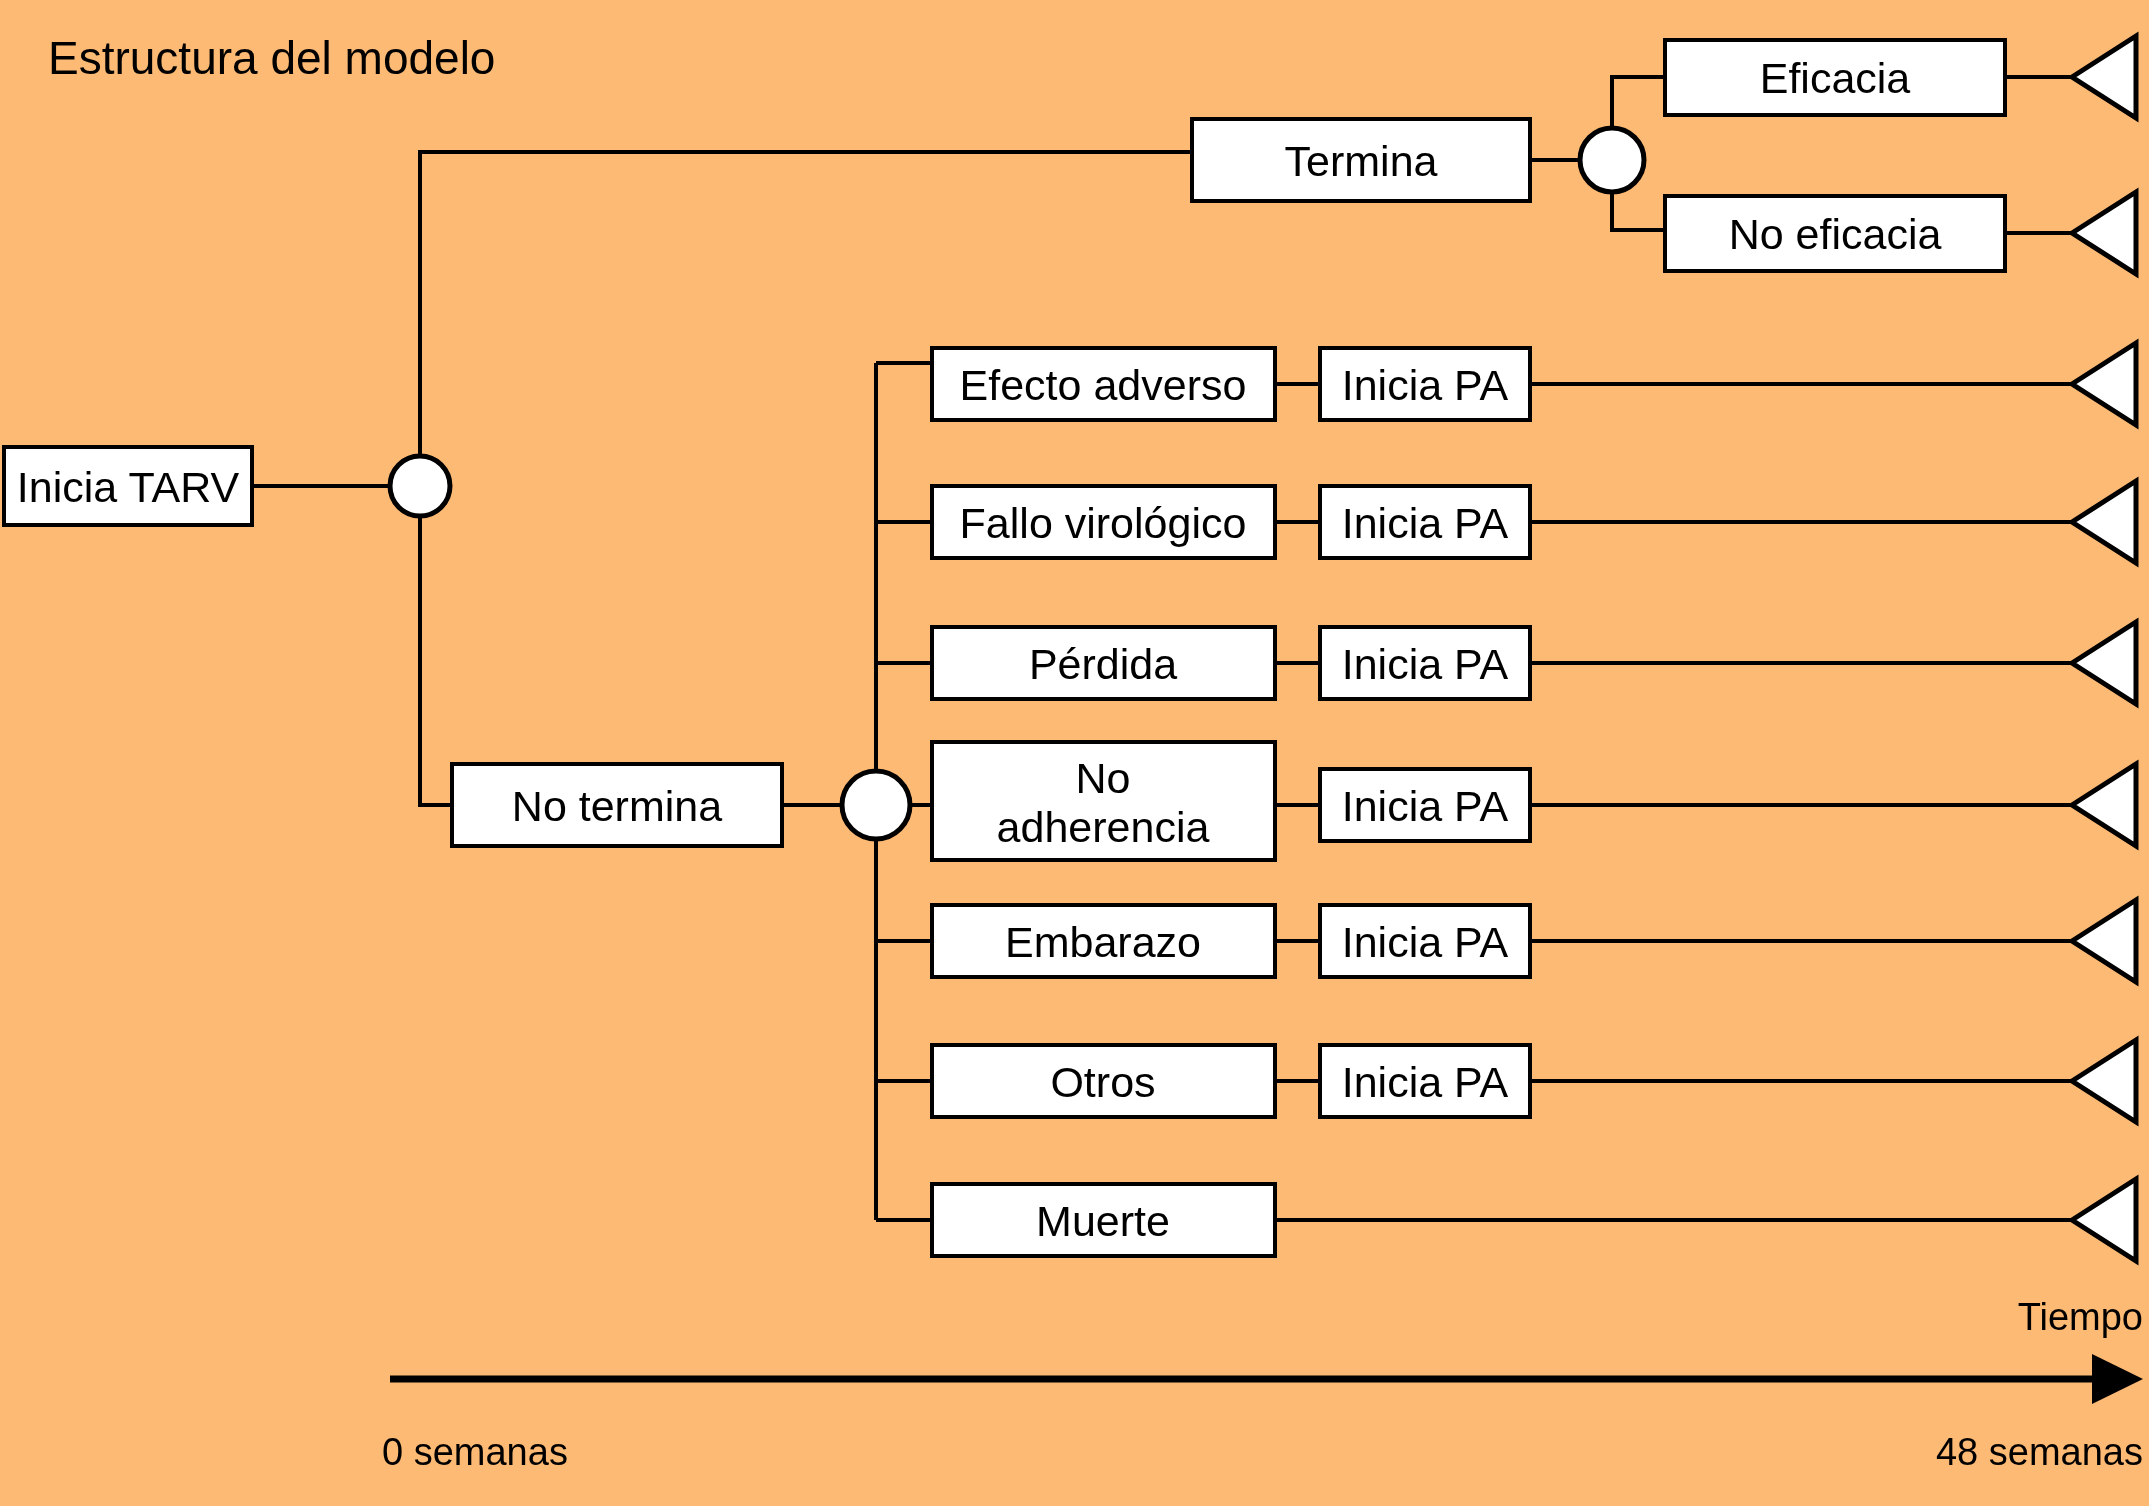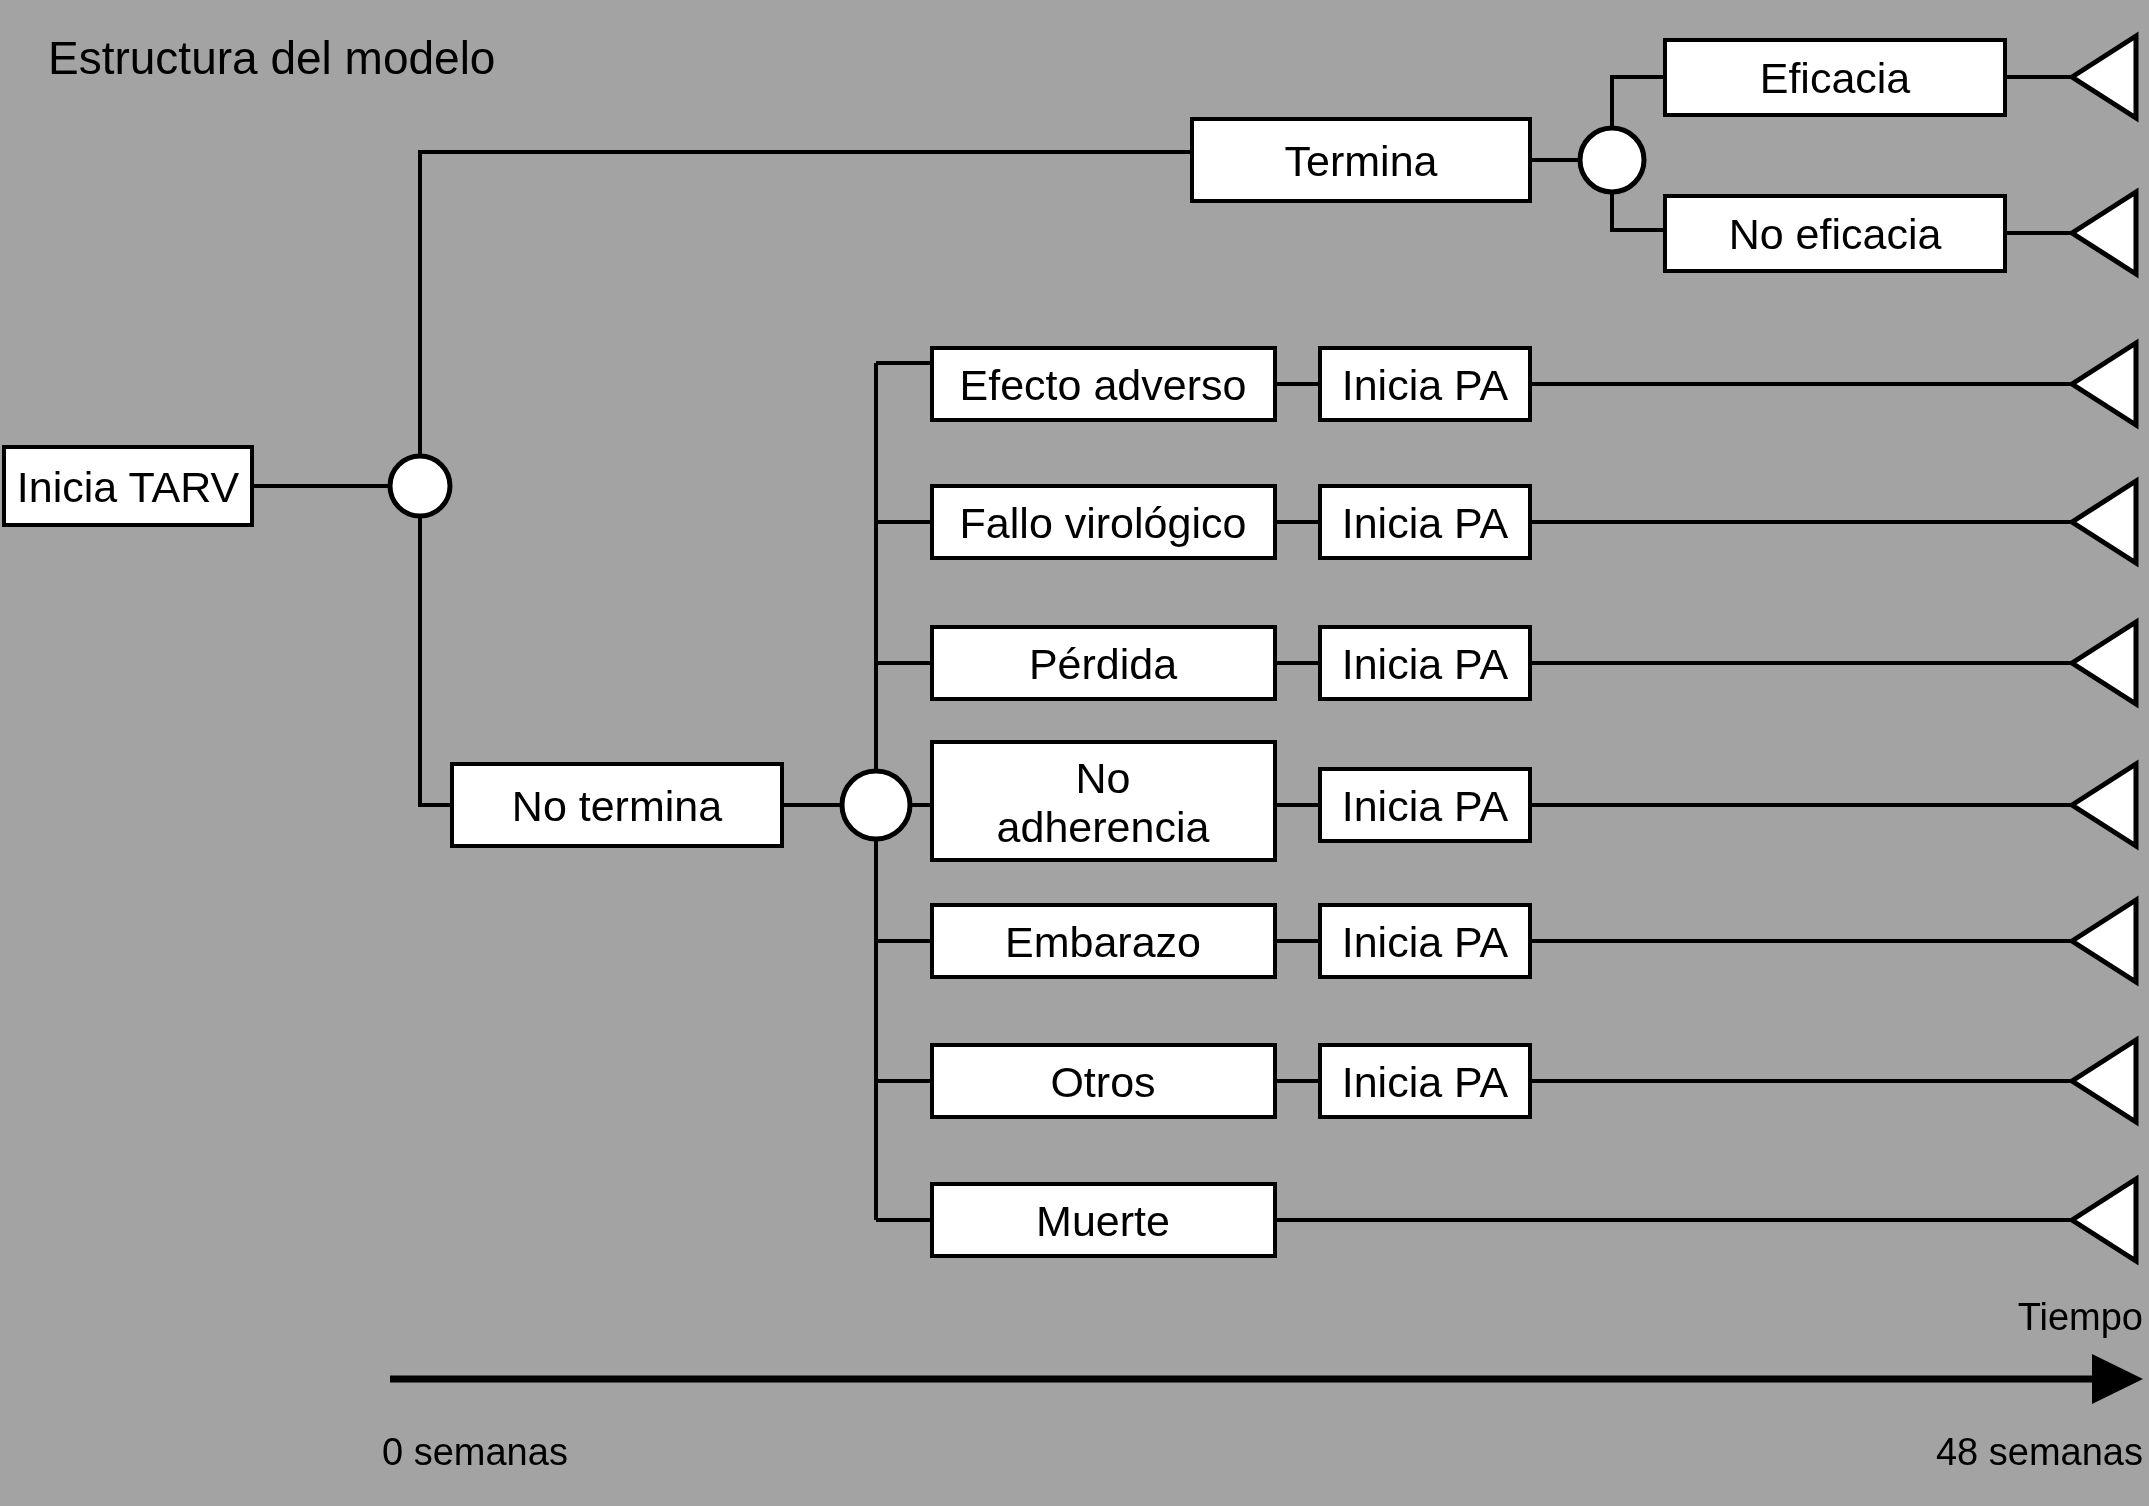--- a/index.html
+++ b/index.html
@@ -4,21 +4,21 @@
 <style>
   html, body {
     margin: 0;
     padding: 0;
     background: #ffffff;
   }
   #page {
     position: relative;
     width: 2149px;
     height: 1506px;
-    background: #a3a3a3;
+    background: #fdba74;
     font-family: "Liberation Sans", sans-serif;
     overflow: hidden;
   }
   svg.diagram {
     position: absolute;
     top: 0;
     left: 0;
     width: 2149px;
     height: 1506px;
   }

